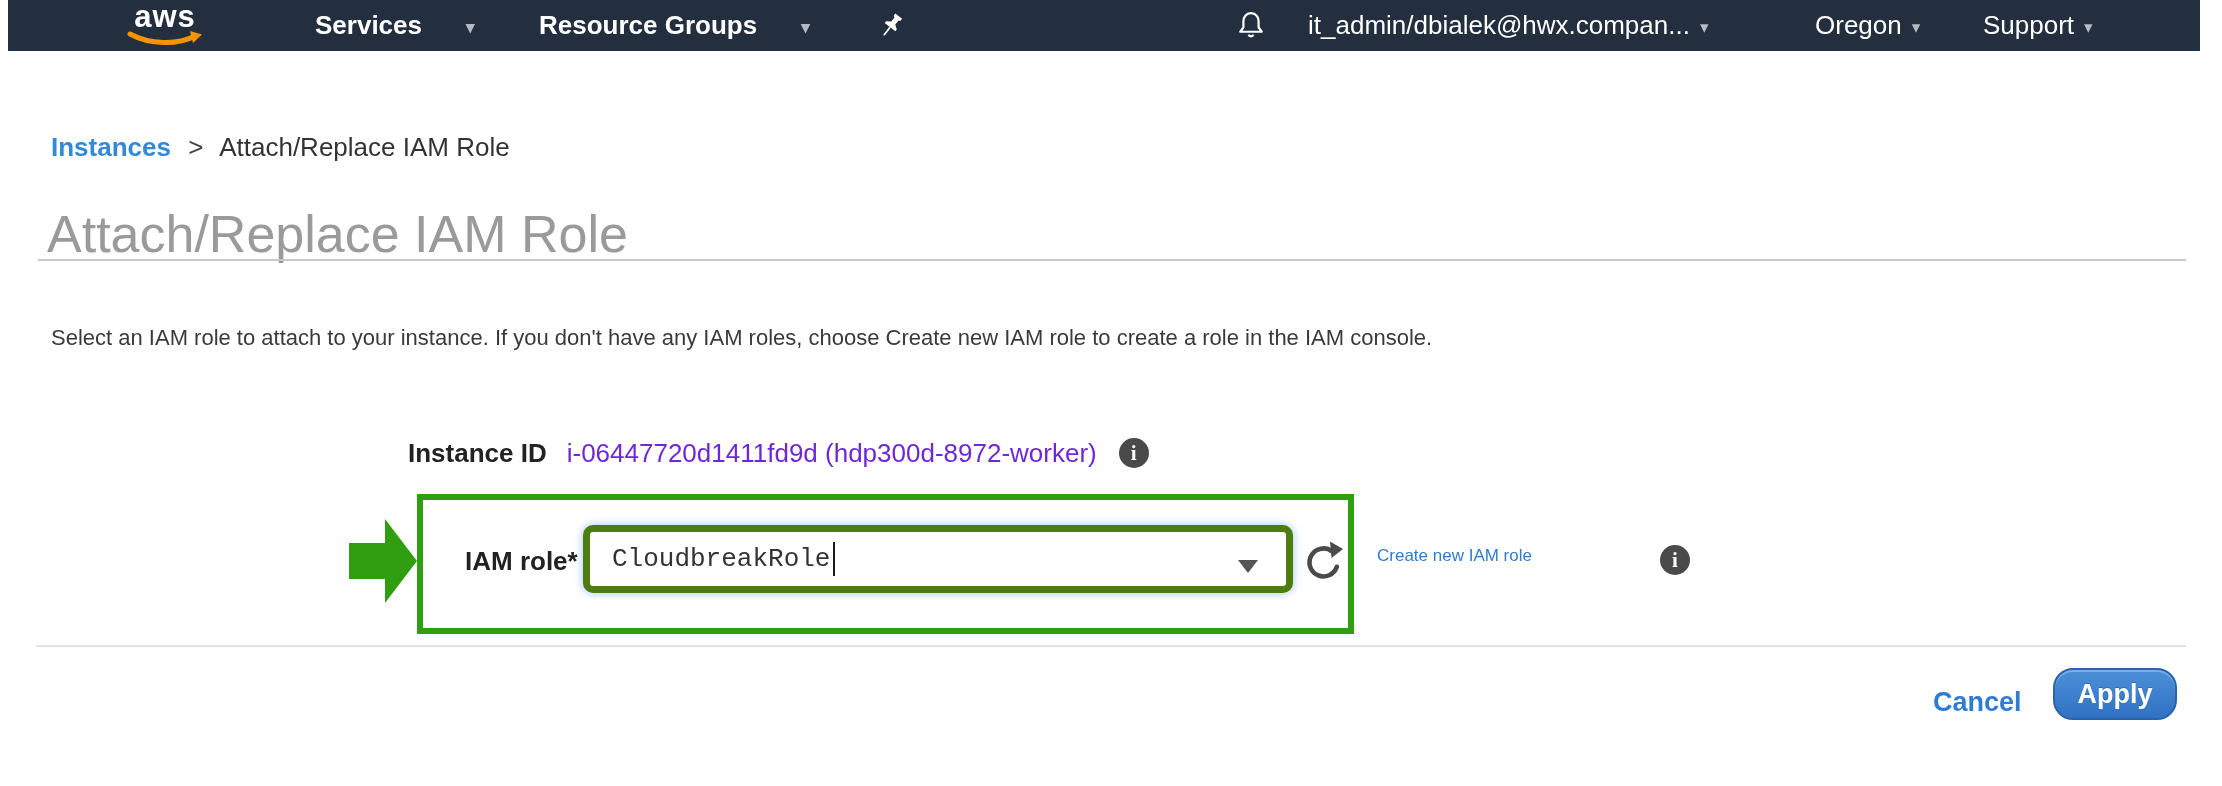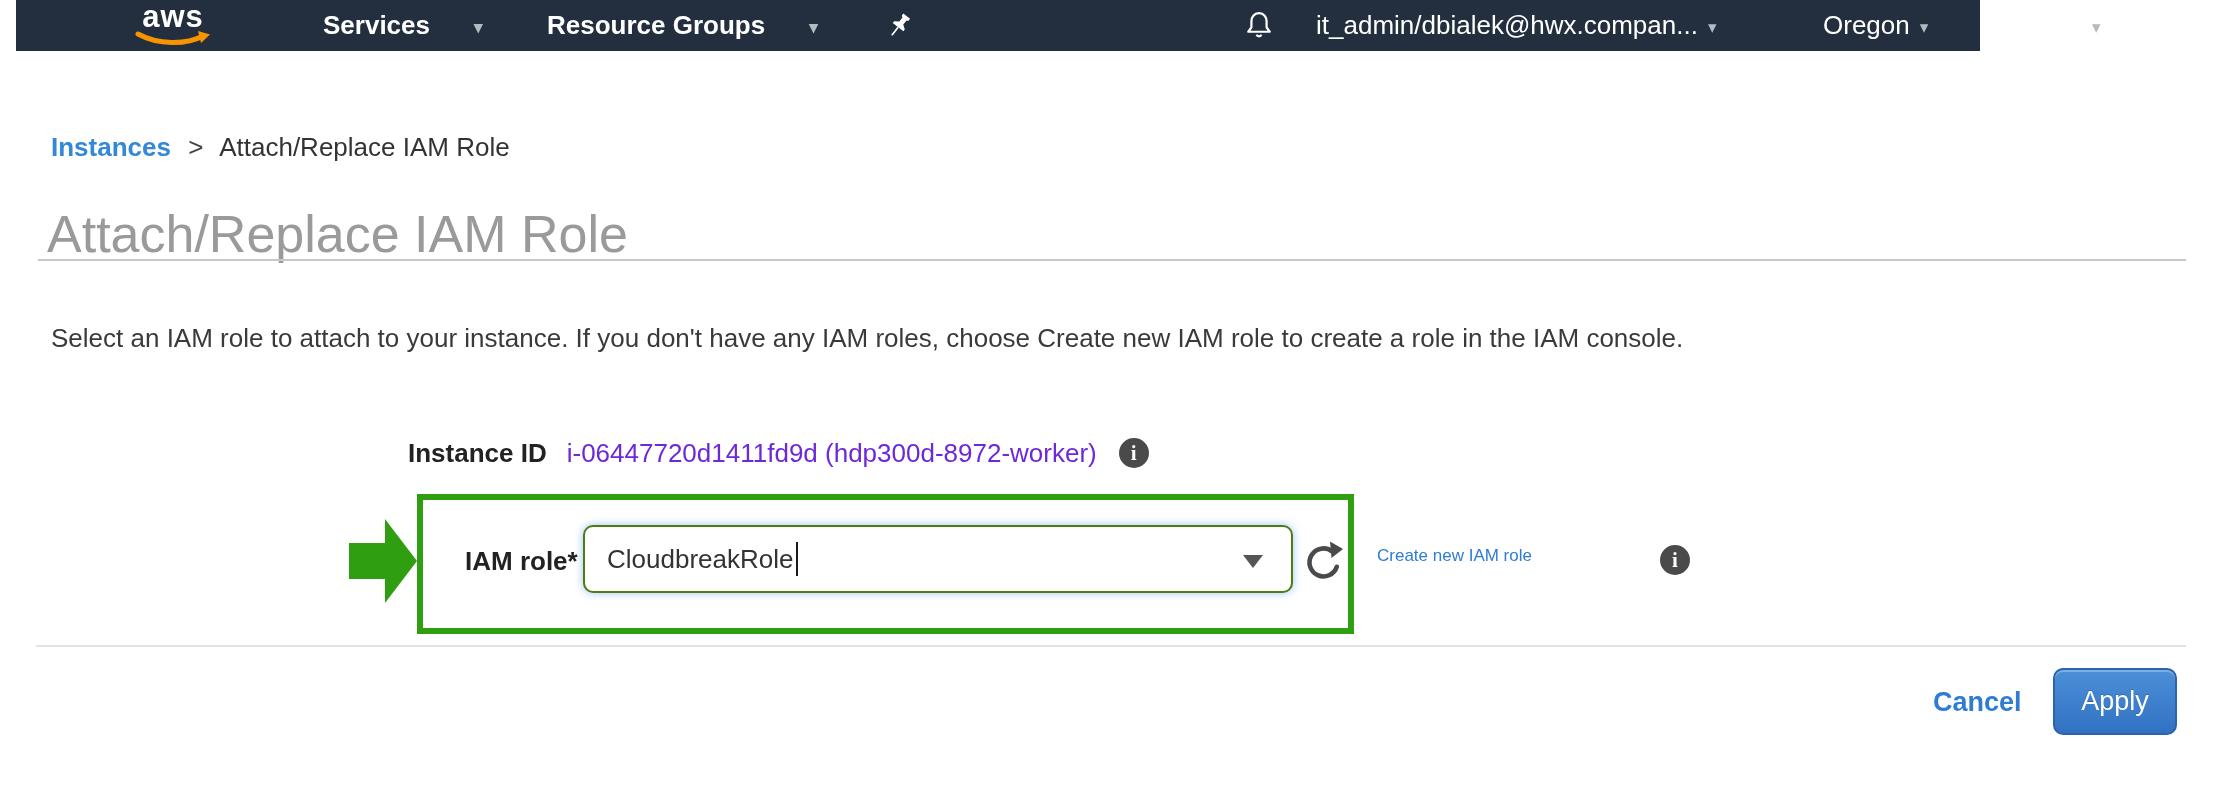--- a/index.html
+++ b/index.html
@@ -1,78 +1,78 @@
 <!DOCTYPE html>
 <html><head>
 <meta charset="utf-8">
 <style>
   html,body{margin:0;padding:0;background:#fff;}
   .page{position:relative;width:2222px;height:786px;background:#ffffff;overflow:hidden;
         font-family:"Liberation Sans",sans-serif;color:#333;}
 
   
-  .navbar{position:absolute;left:16px;top:0;width:1964px;height:51px;background:#232f3e;}
+  .navbar{position:absolute;left:8px;top:0;width:2192px;height:51px;background:#232f3e;}
   .nav-item{position:absolute;top:0;height:51px;display:flex;align-items:center;gap:10px;
             color:#ffffff;font-size:26px;cursor:default;white-space:nowrap;}
   .nav-item.bold{font-weight:700;gap:44px;}
   .nav-item.med{font-weight:500;}
   .chev{font-size:17px;color:#b3bac2;line-height:1;margin-top:4px;}
   .aws-logo{position:absolute;left:112px;top:3px;width:90px;height:46px;display:flex;
             flex-direction:column;align-items:center;}
   .aws-logo .logo-text{color:#fff;font-weight:700;font-size:31px;line-height:28px;letter-spacing:1px;}
 
   
   .breadcrumb{position:absolute;left:51px;top:132px;font-size:26px;}
   .breadcrumb .link{color:#3289d8;font-weight:700;cursor:pointer;}
   .breadcrumb .sep{color:#444;margin:0 10px;}
   .breadcrumb .current{color:#333;}
 
   
   .page-title{position:absolute;left:47px;top:204px;font-size:52px;font-weight:400;color:#9a9a9a;}
   .title-divider{position:absolute;left:38px;top:259px;width:2148px;height:2px;background:#c7c7c7;}
 
   
-  .description{position:absolute;left:51px;top:316px;font-size:26px;line-height:44px;color:#3a3a3a;}
+  .description{position:absolute;left:51px;top:316px;font-size:22px;line-height:44px;color:#3a3a3a;}
 
   
   .instance-row{position:absolute;left:408px;top:436px;height:34px;display:flex;align-items:center;font-size:26px;}
   .instance-row .lbl{font-weight:700;color:#222;margin-right:20px;}
   .instance-row .val{color:#6d28d9;}
   .info-icon{width:30px;height:30px;border-radius:50%;background:#4a4a4a;color:#fff;
              display:flex;align-items:center;justify-content:center;
              font:700 21px "Liberation Serif",serif;margin-left:22px;}
   .info-icon::after{content:"i";}
 
   .green-box{position:absolute;left:417px;top:494px;width:937px;height:140px;
              border:6px solid #2f9e10;box-sizing:border-box;pointer-events:none;}
   .green-arrow{position:absolute;left:349px;top:517px;}
 
   .iam-label{position:absolute;left:465px;top:546px;font-size:26px;font-weight:700;color:#222;}
 
   .combobox{position:absolute;left:583px;top:525px;width:710px;height:68px;box-sizing:border-box;
-            background:#fff;border:2px solid #4d7c0f;border-radius:10px;
+            background:#fff;border:7px solid #4d7c0f;border-radius:10px;
             box-shadow:0 0 8px rgba(77,144,254,.55);
-            display:flex;align-items:center;padding-left:22px;font-size:26px;color:#333;cursor:text;}
+            display:flex;align-items:center;padding-left:22px;font-size:26px;color:#333;cursor:text;font-family:Liberation Mono, monospace;}
   .text-cursor{display:inline-block;width:2px;height:34px;background:#1a1a1a;margin-left:3px;}
   .caret-down{position:absolute;right:28px;top:28px;width:0;height:0;
               border-left:10px solid transparent;border-right:10px solid transparent;
               border-top:13px solid #555;}
 
   .refresh-btn{position:absolute;left:1301px;top:539px;width:44px;height:44px;cursor:pointer;}
   .create-link{position:absolute;left:1377px;top:546px;font-size:17px;color:#2e7cd4;cursor:pointer;}
   .info-icon.standalone{position:absolute;left:1660px;top:545px;margin:0;}
 
   
   .footer-divider{position:absolute;left:36px;top:645px;width:2150px;height:2px;background:#e3e3e3;}
   .cancel-link{position:absolute;left:1933px;top:687px;font-size:27px;font-weight:700;color:#2e7cd4;cursor:pointer;}
-  .apply-btn{position:absolute;left:2053px;top:668px;width:124px;height:67px;box-sizing:border-box;
-             background:linear-gradient(180deg,#4c90d8,#3171c3);border:2px solid #2b63ad;border-radius:10px;
+  .apply-btn{position:absolute;left:2053px;top:668px;width:124px;height:52px;box-sizing:border-box;
+             background:linear-gradient(180deg,#4c90d8,#3171c3);border:2px solid #2b63ad;border-radius:20px;
              box-shadow:inset 0 2px 0 rgba(255,255,255,.28);
              display:flex;align-items:center;justify-content:center;
-             color:#fff;font-size:27px;font-weight:400;cursor:pointer;text-shadow:0 -1px 0 rgba(0,0,0,.2);}
+             color:#fff;font-size:27px;font-weight:700;cursor:pointer;text-shadow:0 -1px 0 rgba(0,0,0,.2);}
 </style>
 </head>
 <body>
 
 <div class="page">
 
   <div class="navbar">
     <div class="aws-logo">
       <div class="logo-text">aws</div>
       <svg width="78" height="17" viewBox="0 0 78 17">

